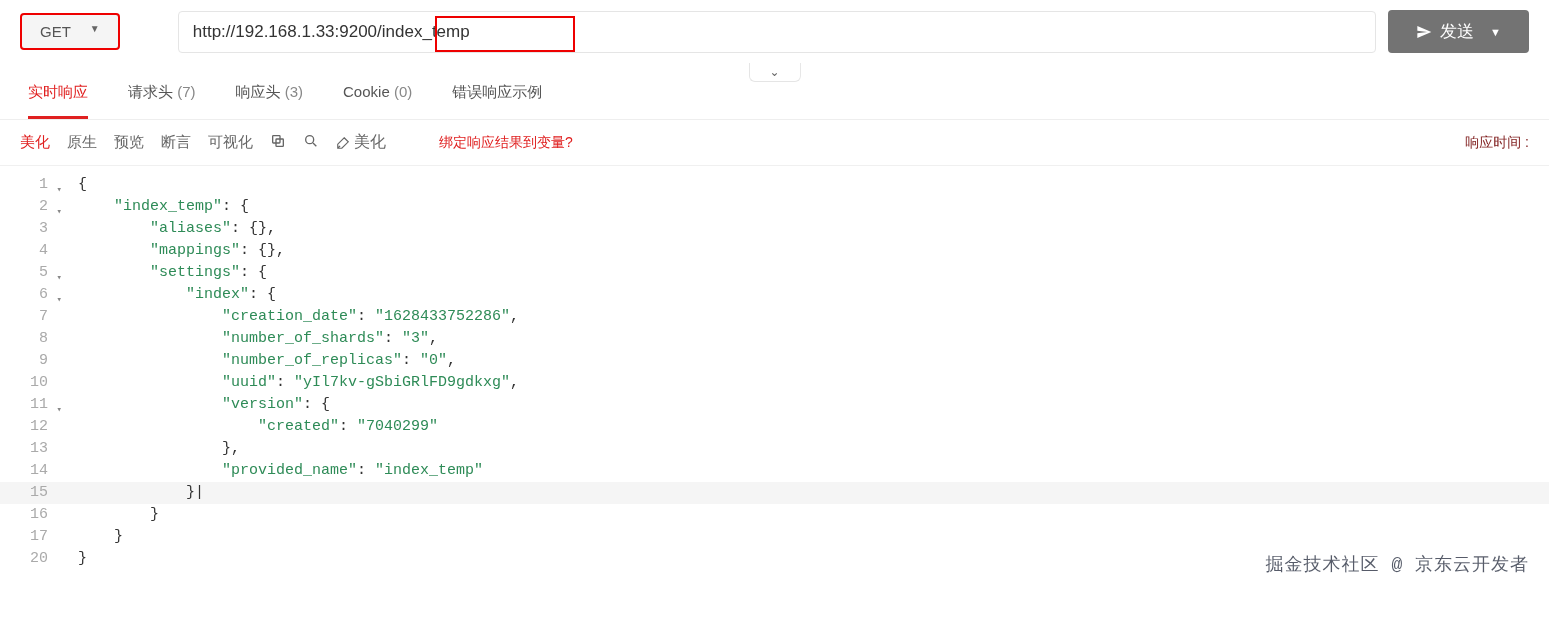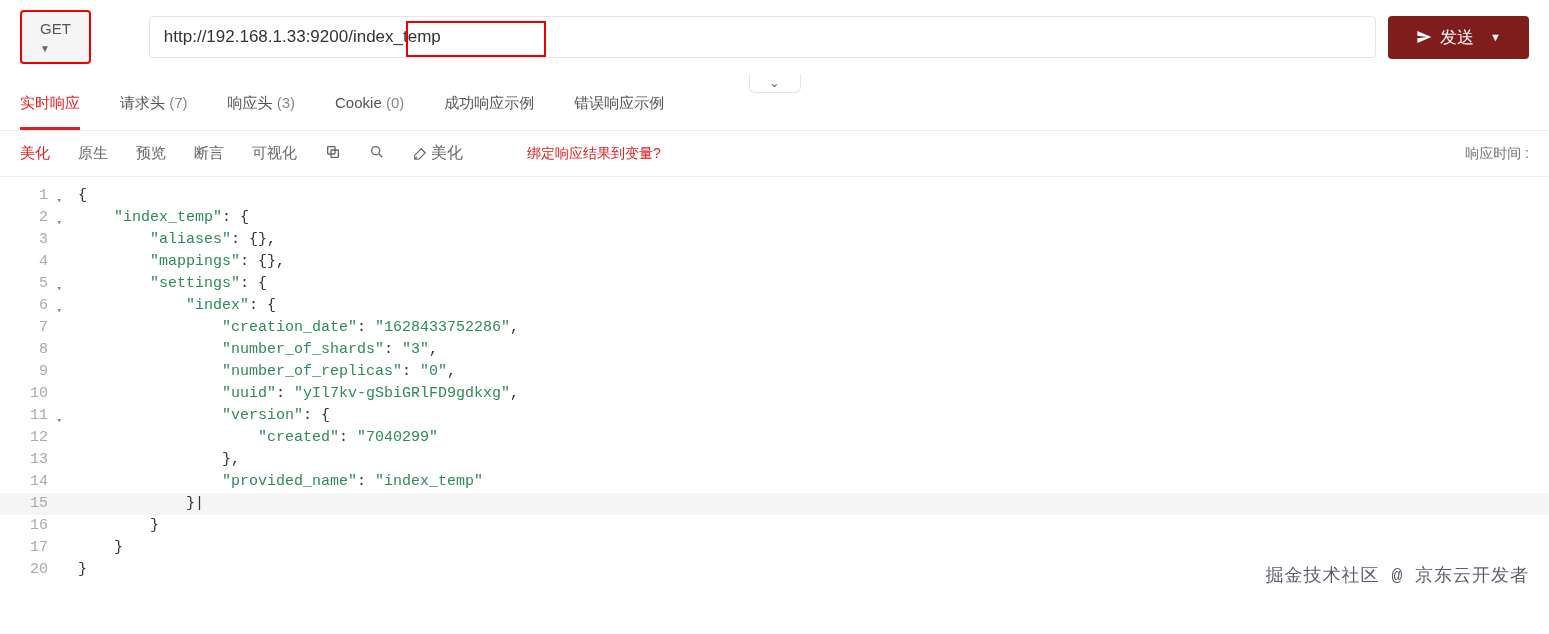--- a/index.html
+++ b/index.html
@@ -1,38 +1,38 @@
 <!DOCTYPE html>
 <html><head>
 <meta charset="utf-8">
 <style>
   * { box-sizing: border-box; margin: 0; padding: 0; }
   body { font-family: "Helvetica Neue", Arial, "PingFang SC", "Microsoft YaHei", sans-serif; font-size: 14px; color: #333; background: #fff; width: 1549px; }
   .request-bar { display: flex; align-items: center; padding: 10px 20px 16px 20px; gap: 12px; }
-  .method-select { border: 2px solid #e00; background: #f5f5f5; border-radius: 4px; padding: 8px 18px; font-size: 15px; color: #555; display: flex; align-items: flex-start; gap: 6px; cursor: pointer; flex-direction: column; }
+  .method-select { border: 2px solid #e00; background: #f5f5f5; border-radius: 4px; padding: 8px 18px; font-size: 15px; color: #555; display: flex; align-items: flex-start; gap: 19px; cursor: pointer; }
   .method-select .caret { font-size: 10px; color: #666; }
   .url-input-wrap { flex: 1; border: 1px solid #e5e5e5; border-radius: 4px; padding: 10px 14px; font-size: 17px; color: #333; position: relative; display: flex; align-items: center; margin-left: 46px; }
   .url-text { white-space: nowrap; }
   .url-highlight-box { border: 2px solid #e00; position: absolute; height: 36px; top: 4px; pointer-events: none; }
-  .send-btn { background: #7f1d1d; color: #fff; border: none; border-radius: 4px; padding: 10px 28px; font-size: 17px; display: flex; align-items: center; gap: 8px; cursor: pointer; }
+  .send-btn { background: #737373; color: #fff; border: none; border-radius: 4px; padding: 10px 28px; font-size: 17px; display: flex; align-items: center; gap: 8px; cursor: pointer; }
   .send-btn .caret { margin-left: 8px; font-size: 11px; }
   .send-icon { width: 16px; height: 16px; display: inline-block; }
   .expand-handle { position: relative; height: 0; }
   .expand-chevron { position: absolute; left: 50%; top: -6px; transform: translateX(-50%); border: 1px solid #e5e5e5; border-top: none; background: #fff; padding: 2px 20px; border-radius: 0 0 6px 6px; cursor: pointer; color: #666; font-size: 12px; }
   .tabs { display: flex; gap: 40px; padding: 0 20px; border-bottom: 1px solid #eee; }
   .tab { padding: 14px 0; color: #555; font-size: 15px; cursor: pointer; border-bottom: 3px solid transparent; }
-  .tab.active { color: #e02020; border-bottom-color: #e02020; }
+  .tab.active { color: #e02020; border-bottom-color: #e02020; margin-left: 8px; }
   .tab .count { color: #888; }
-  .toolbar { display: flex; align-items: center; padding: 12px 20px; gap: 28px; border-bottom: 1px solid #f0f0f0; }
+  .toolbar { display: flex; align-items: center; padding: 12px 20px; gap: 17px; border-bottom: 1px solid #f0f0f0; }
   .tool { color: #666; font-size: 15px; cursor: pointer; }
   .tool.active { color: #e02020; }
   .tool-icon { color: #666; cursor: pointer; font-size: 16px; }
   .tool-link { color: #e02020; cursor: pointer; margin-left: 36px; }
   .spacer { flex: 1; }
-  .timing { color: #737373; font-size: 14px; }
+  .timing { color: #7f1d1d; font-size: 14px; }
   .code-area { padding: 8px 0 10px 0; font-family: Consolas, Monaco, "Courier New", monospace; font-size: 15px; line-height: 22px; position: relative; }
   .code-line { display: flex; }
   .gutter { width: 52px; text-align: right; color: #aaa; padding-right: 4px; user-select: none; position: relative; }
   .fold { position: absolute; right: -10px; top: 5px; font-size: 9px; color: #888; cursor: pointer; }
   .code-content { padding-left: 26px; white-space: pre; }
   .j-key { color: #2e8b57; }
   .j-punc { color: #333; }
   .line-highlight { background: #f5f5f5; }
   .watermark { position: absolute; right: 20px; bottom: 4px; color: #0f172a; font-size: 18px; font-weight: 500; opacity: .7; letter-spacing: 1px; pointer-events: none; }
 </style>
@@ -61,21 +61,20 @@
   <div class="expand-chevron">
     <span>⌄</span>
   </div>
 </div>
 
 <div class="tabs" id="tabs-container">
     <div class="tab active">实时响应</div>
     <div class="tab">请求头 <span class="count">(7)</span></div>
     <div class="tab">响应头 <span class="count">(3)</span></div>
     <div class="tab">Cookie <span class="count">(0)</span></div>
-    <div class="tab">成功响应示例</div>
     <div class="tab">错误响应示例</div>
   </div>
 
 <div class="toolbar">
   <span class="tool active">美化</span>
   <span class="tool">原生</span>
   <span class="tool">预览</span>
   <span class="tool">断言</span>
   <span class="tool">可视化</span>
   <span class="tool-icon">

